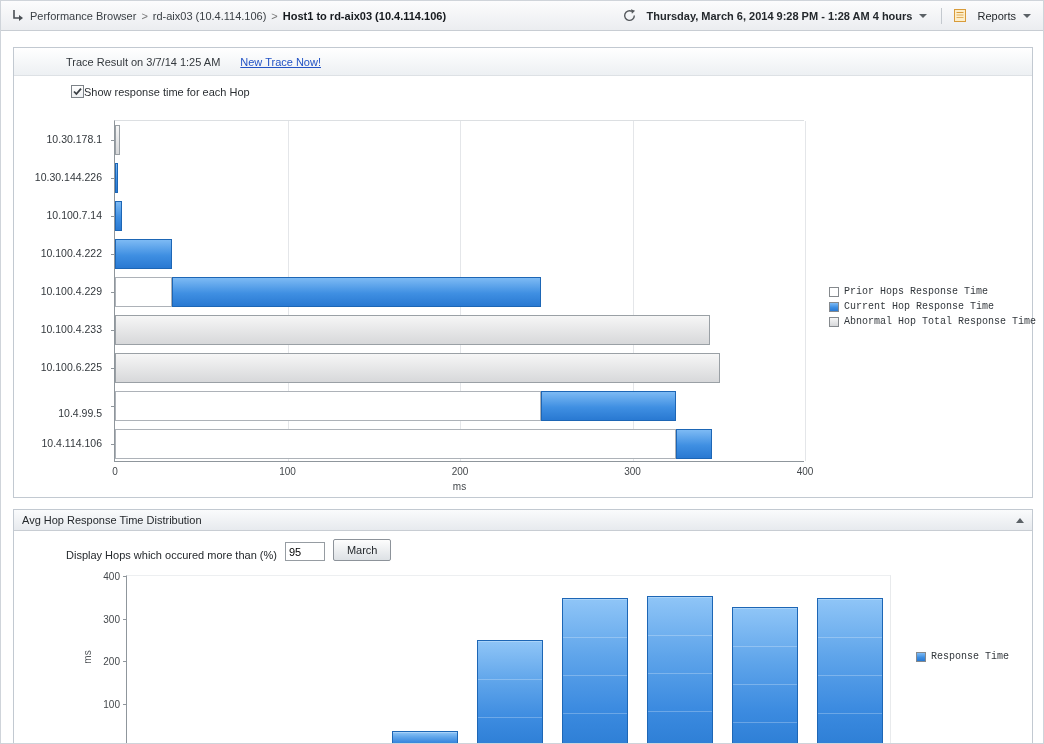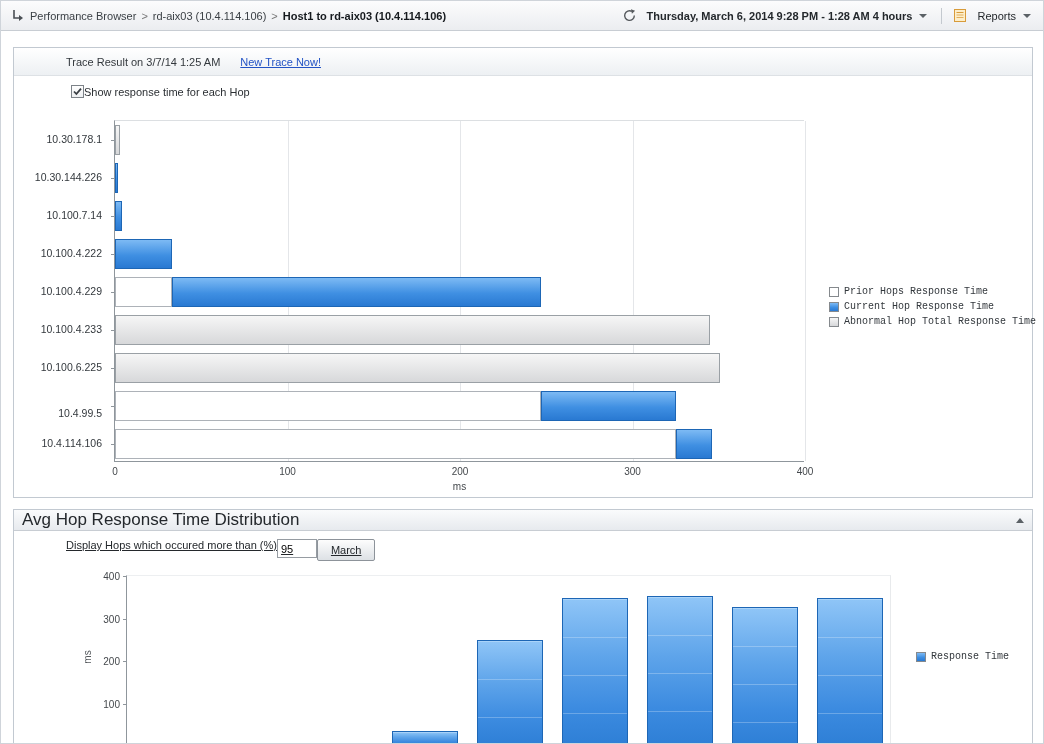--- a/index.html
+++ b/index.html
@@ -54,25 +54,25 @@
                  font-size:10px; color:#44484c; }
   .legend { position:absolute; display:flex; flex-direction:column; gap:4px; font-size:10px; color:#33383d;font-family:Liberation Mono, monospace; }
   .legend-row { display:flex; align-items:center; gap:5px; white-space:nowrap; }
   .swatch { width:10px; height:10px; display:inline-block; border:1px solid #85898d; flex:none; }
   .hop-legend { left:815px; top:168px; }
 
   
   .dist-panel { position:absolute; left:12px; top:508px; width:1020px; height:236px;
                 border:1px solid #c2c9d1; background:#fff; overflow:hidden; }
   .dist-header { height:21px; background:linear-gradient(#fafbfc,#e7eaee); border-bottom:1px solid #c8cdd3;
-                 display:flex; align-items:center; padding:0 8px; font-size:17px; color:#24282c; }
+                 display:flex; align-items:center; padding:0 8px; font-size:11px; color:#24282c; }
   .collapse-arrow { margin-left:auto; width:0; height:0; border-left:4px solid transparent;
                     border-right:4px solid transparent; border-bottom:5px solid #5b6166; cursor:pointer; }
-  .dist-controls { position:absolute; left:52px; top:29px; display:flex; align-items:flex-start;
-                   font-size:11px; color:#24282c;text-decoration:underline; }
+  .dist-controls { position:absolute; left:52px; top:29px; display:flex; align-items:flex-end;
+                   gap:8px; font-size:11px; color:#24282c; }
   .pct-input { width:40px; height:19px; border:1px solid #969ca2; font-size:11px;
                padding:1px 3px; font-family:"Liberation Sans",sans-serif; }
   .apply-btn { height:22px; padding:0 13px; border:1px solid #8d939a; border-radius:2px;
                background:linear-gradient(#fdfdfd,#dde1e5); font-size:11px; color:#24282c;
                font-family:"Liberation Sans",sans-serif; cursor:pointer; }
 
   .dist-chart { position:absolute; left:0; top:57px; width:100%; height:180px; }
   .dist-plot  { position:absolute; left:112px; top:8px; width:765px; height:170px;
                 border-left:1px solid #8f969c; border-top:1px solid #edeff1; border-right:1px solid #e8eaec; }
   .vbar { position:absolute; bottom:0; width:66px; border:1px solid #1d66b5; border-bottom:none;

